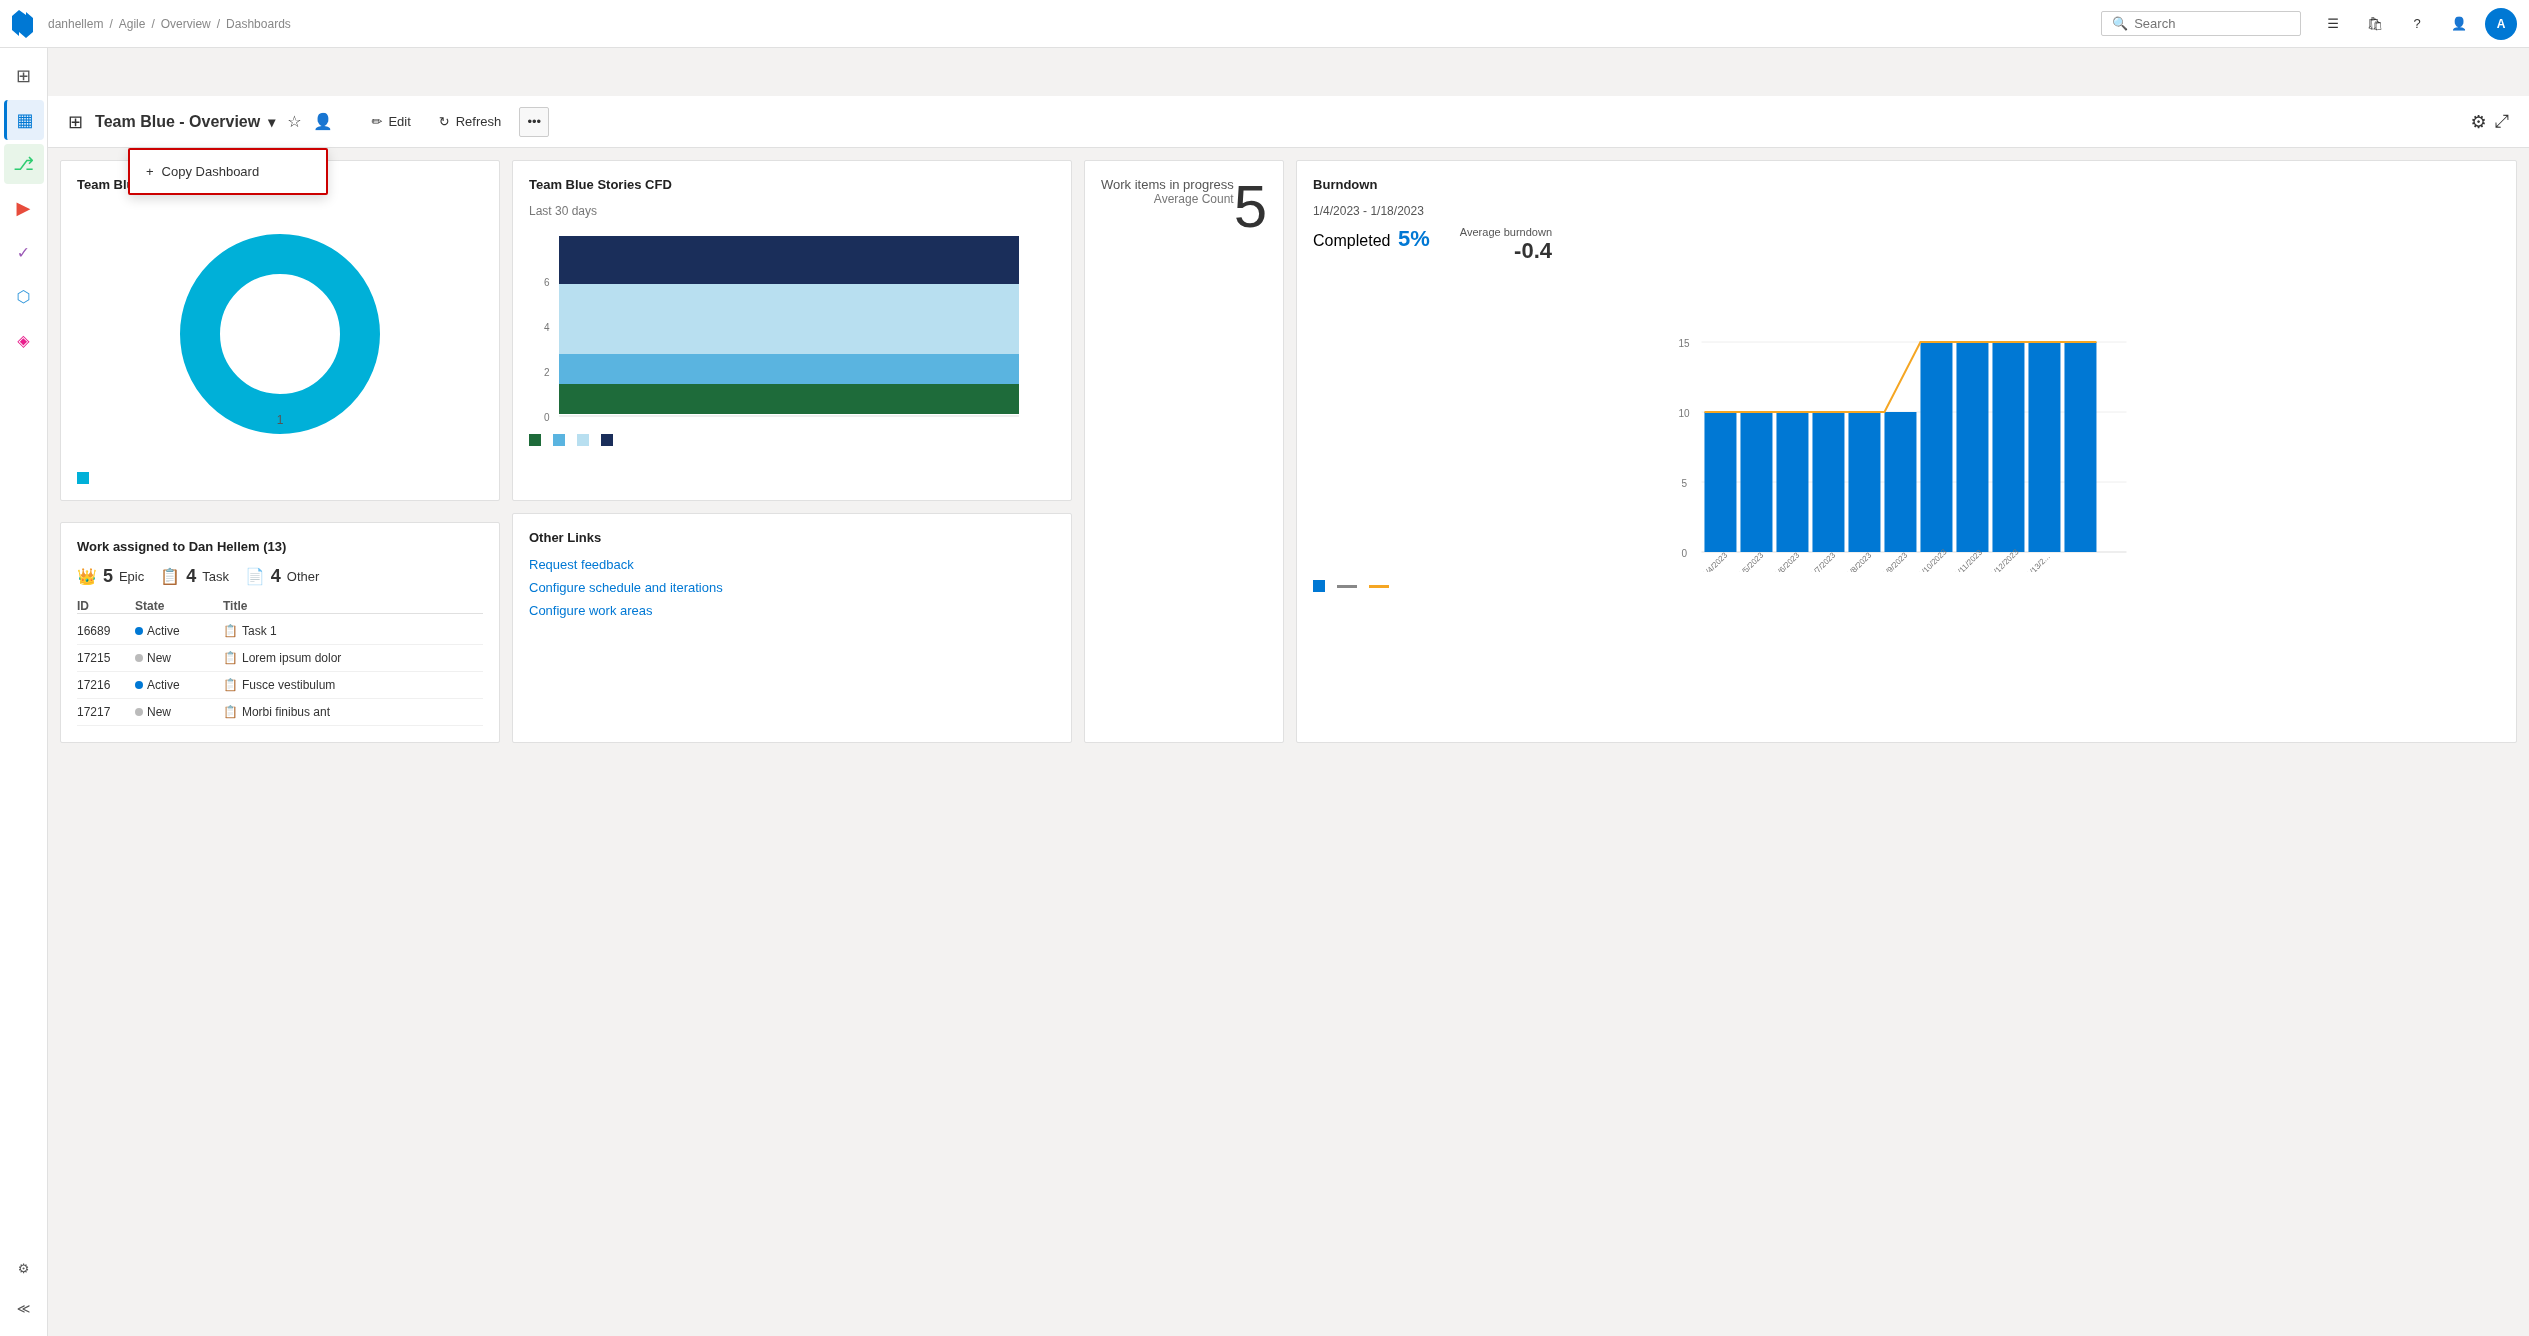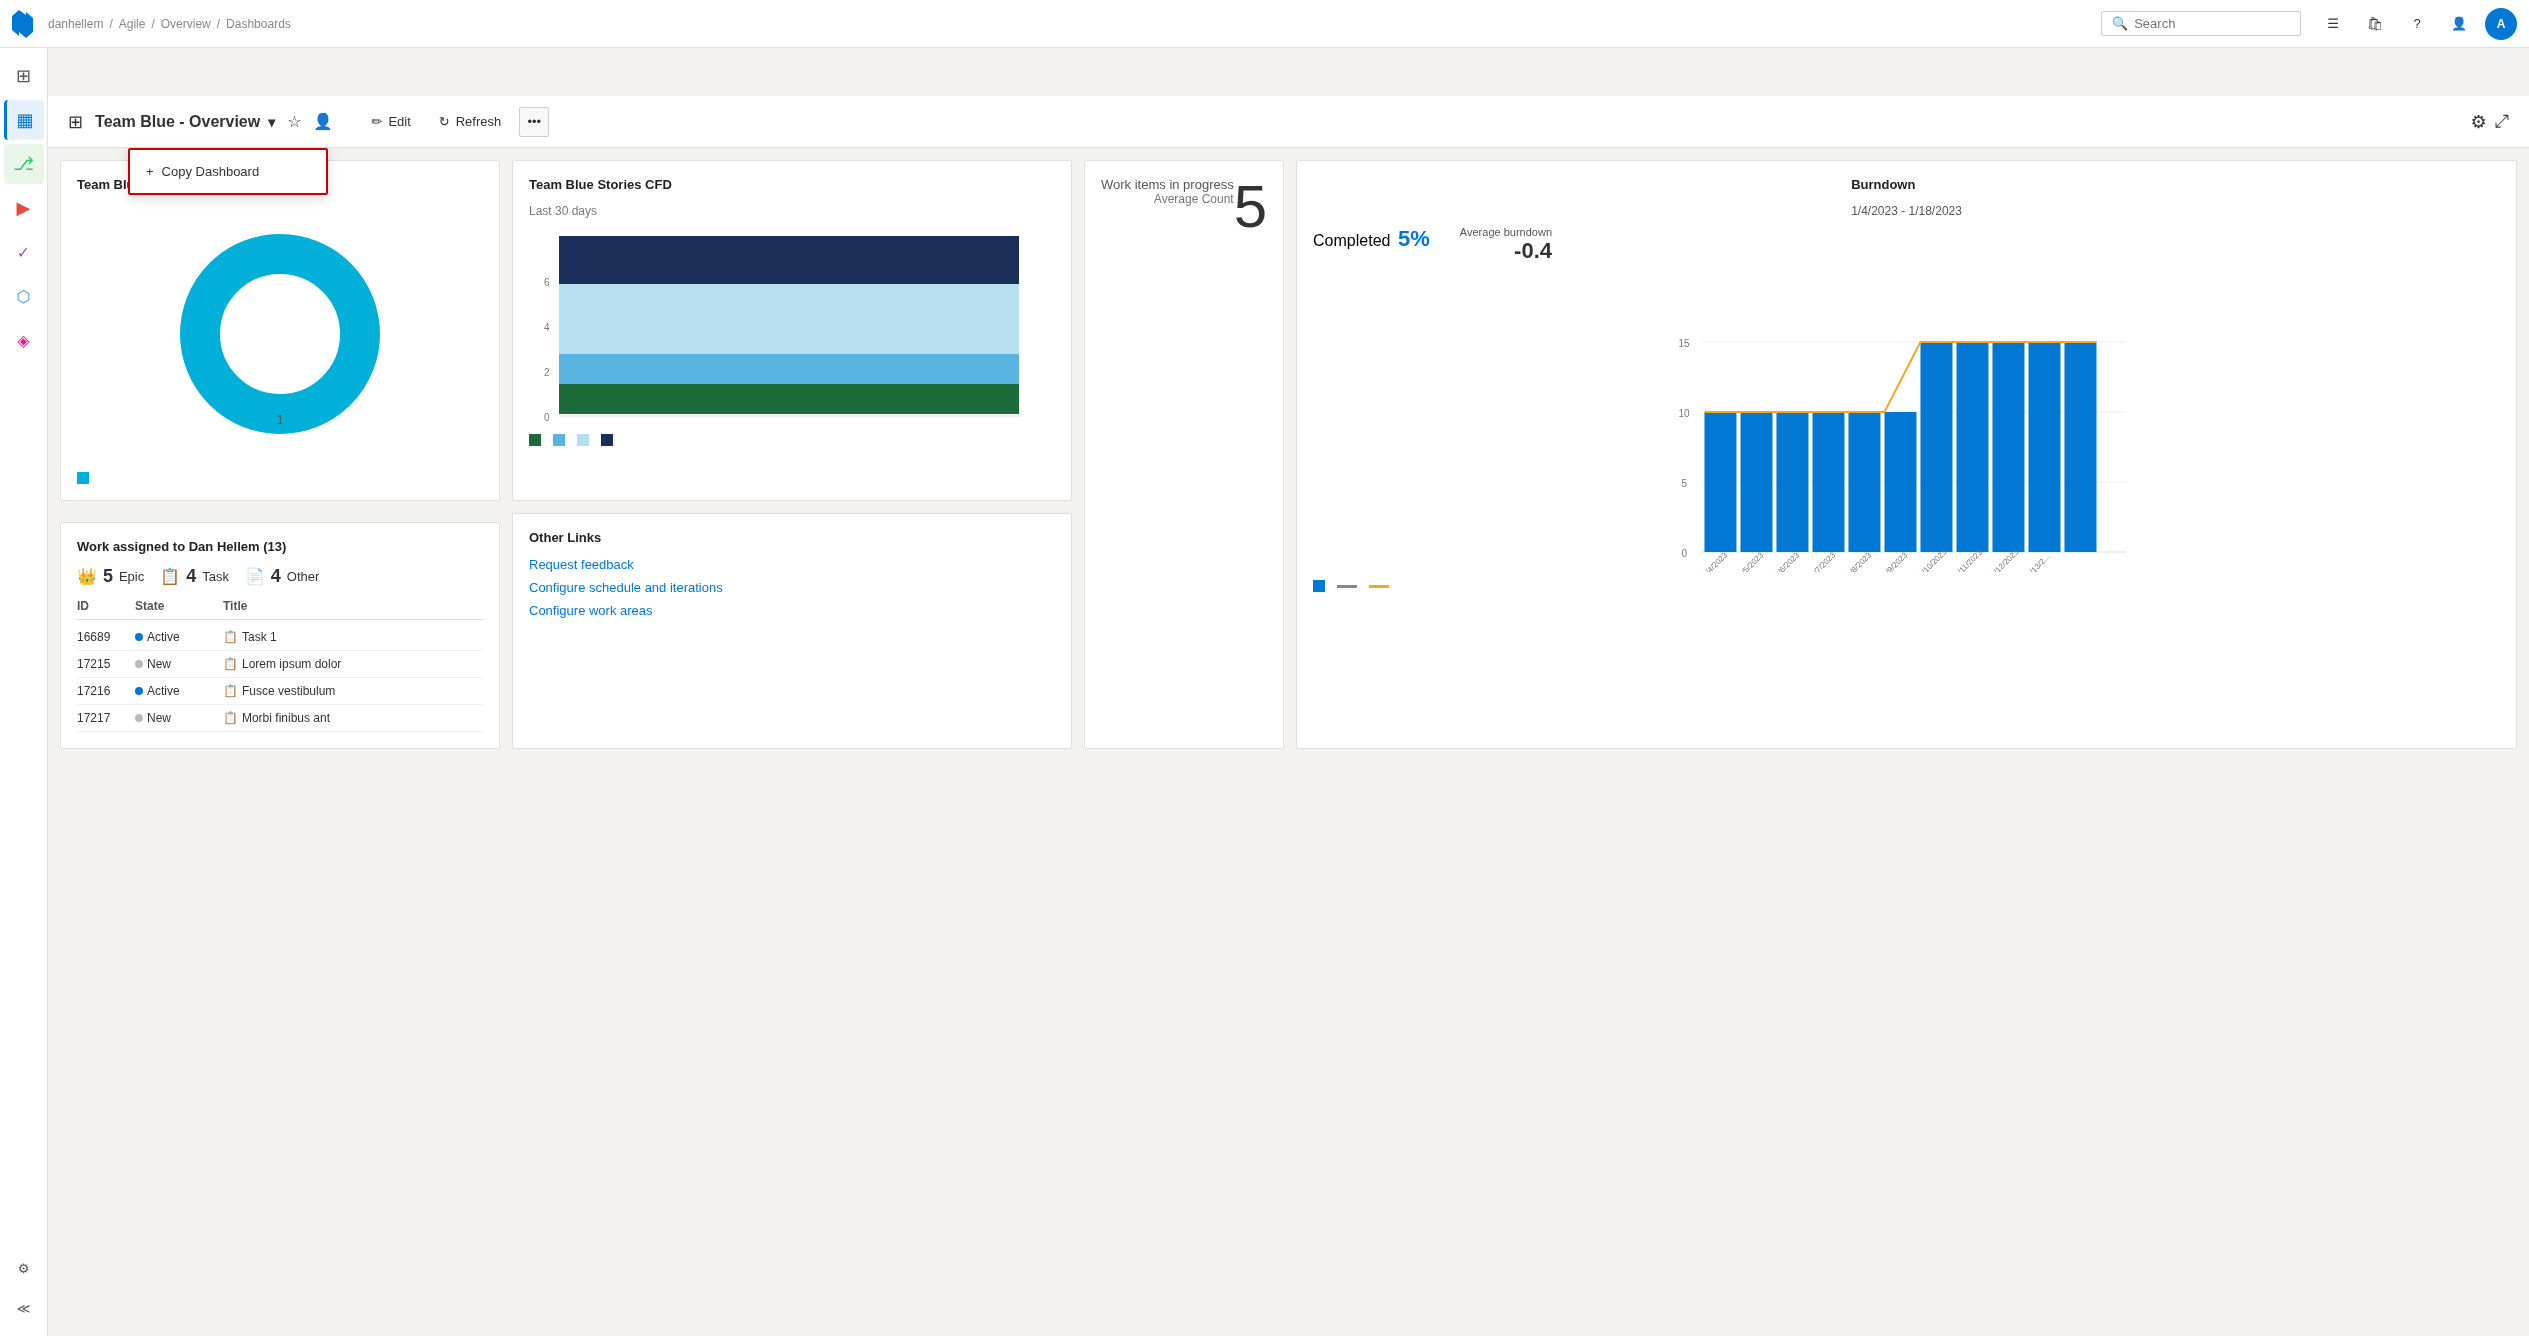--- a/index.html
+++ b/index.html
@@ -81,29 +81,29 @@
 
     
     .donut-container { display: flex; align-items: center; justify-content: center; padding: 20px 0; }
     .donut-legend { display: flex; gap: 8px; margin-top: 8px; }
     .legend-dot { width: 12px; height: 12px; display: inline-block; }
     .work-items-label { font-size: 13px; color: #555; text-align: right; }
     .work-items-sublabel { font-size: 12px; color: #777; text-align: right; }
     .work-items-count { font-size: 60px; font-weight: 300; text-align: right; line-height: 1; }
 
     
-    .burndown-header { display: flex; justify-content: center; }
+    .burndown-header { display: flex; justify-content: flex-start; }
     .burndown-stats { display: flex; gap: 30px; margin: 8px 0; }
 
     
     .work-assigned-card { grid-column: 1; margin-top: 9px; }
     .work-summary { display: flex; align-items: center; gap: 16px; margin-bottom: 12px; }
     .work-summary-item { display: flex; align-items: center; gap: 6px; font-size: 13px; }
     .work-count { font-size: 18px; font-weight: 600; }
-    .table-header { display: flex; gap: 8px; border-bottom: 1px solid #e0e0e0; padding-bottom: 6px; margin-bottom: 4px; font-weight: 600; font-size: 12px; color: #555; }
+    .table-header { display: flex; gap: 8px; border-bottom: 1px solid #e0e0e0; padding-bottom: 0; margin-bottom: 4px; font-weight: 600; font-size: 12px; color: #555; }
     .table-row { display: flex; gap: 8px; padding: 6px 0; border-bottom: 1px solid #f0f0f0; font-size: 12px; align-items: center; }
     .col-id { width: 50px; }
     .col-state { width: 80px; display: flex; align-items: center; gap: 4px; }
     .col-title { flex: 1; display: flex; align-items: center; gap: 4px; }
     .state-dot { width: 8px; height: 8px; border-radius: 50%; display: inline-block; }
     .state-active { background: #0078d4; }
     .state-new { background: #bbb; }
 
     
     .other-links-card { grid-column: 2; }

